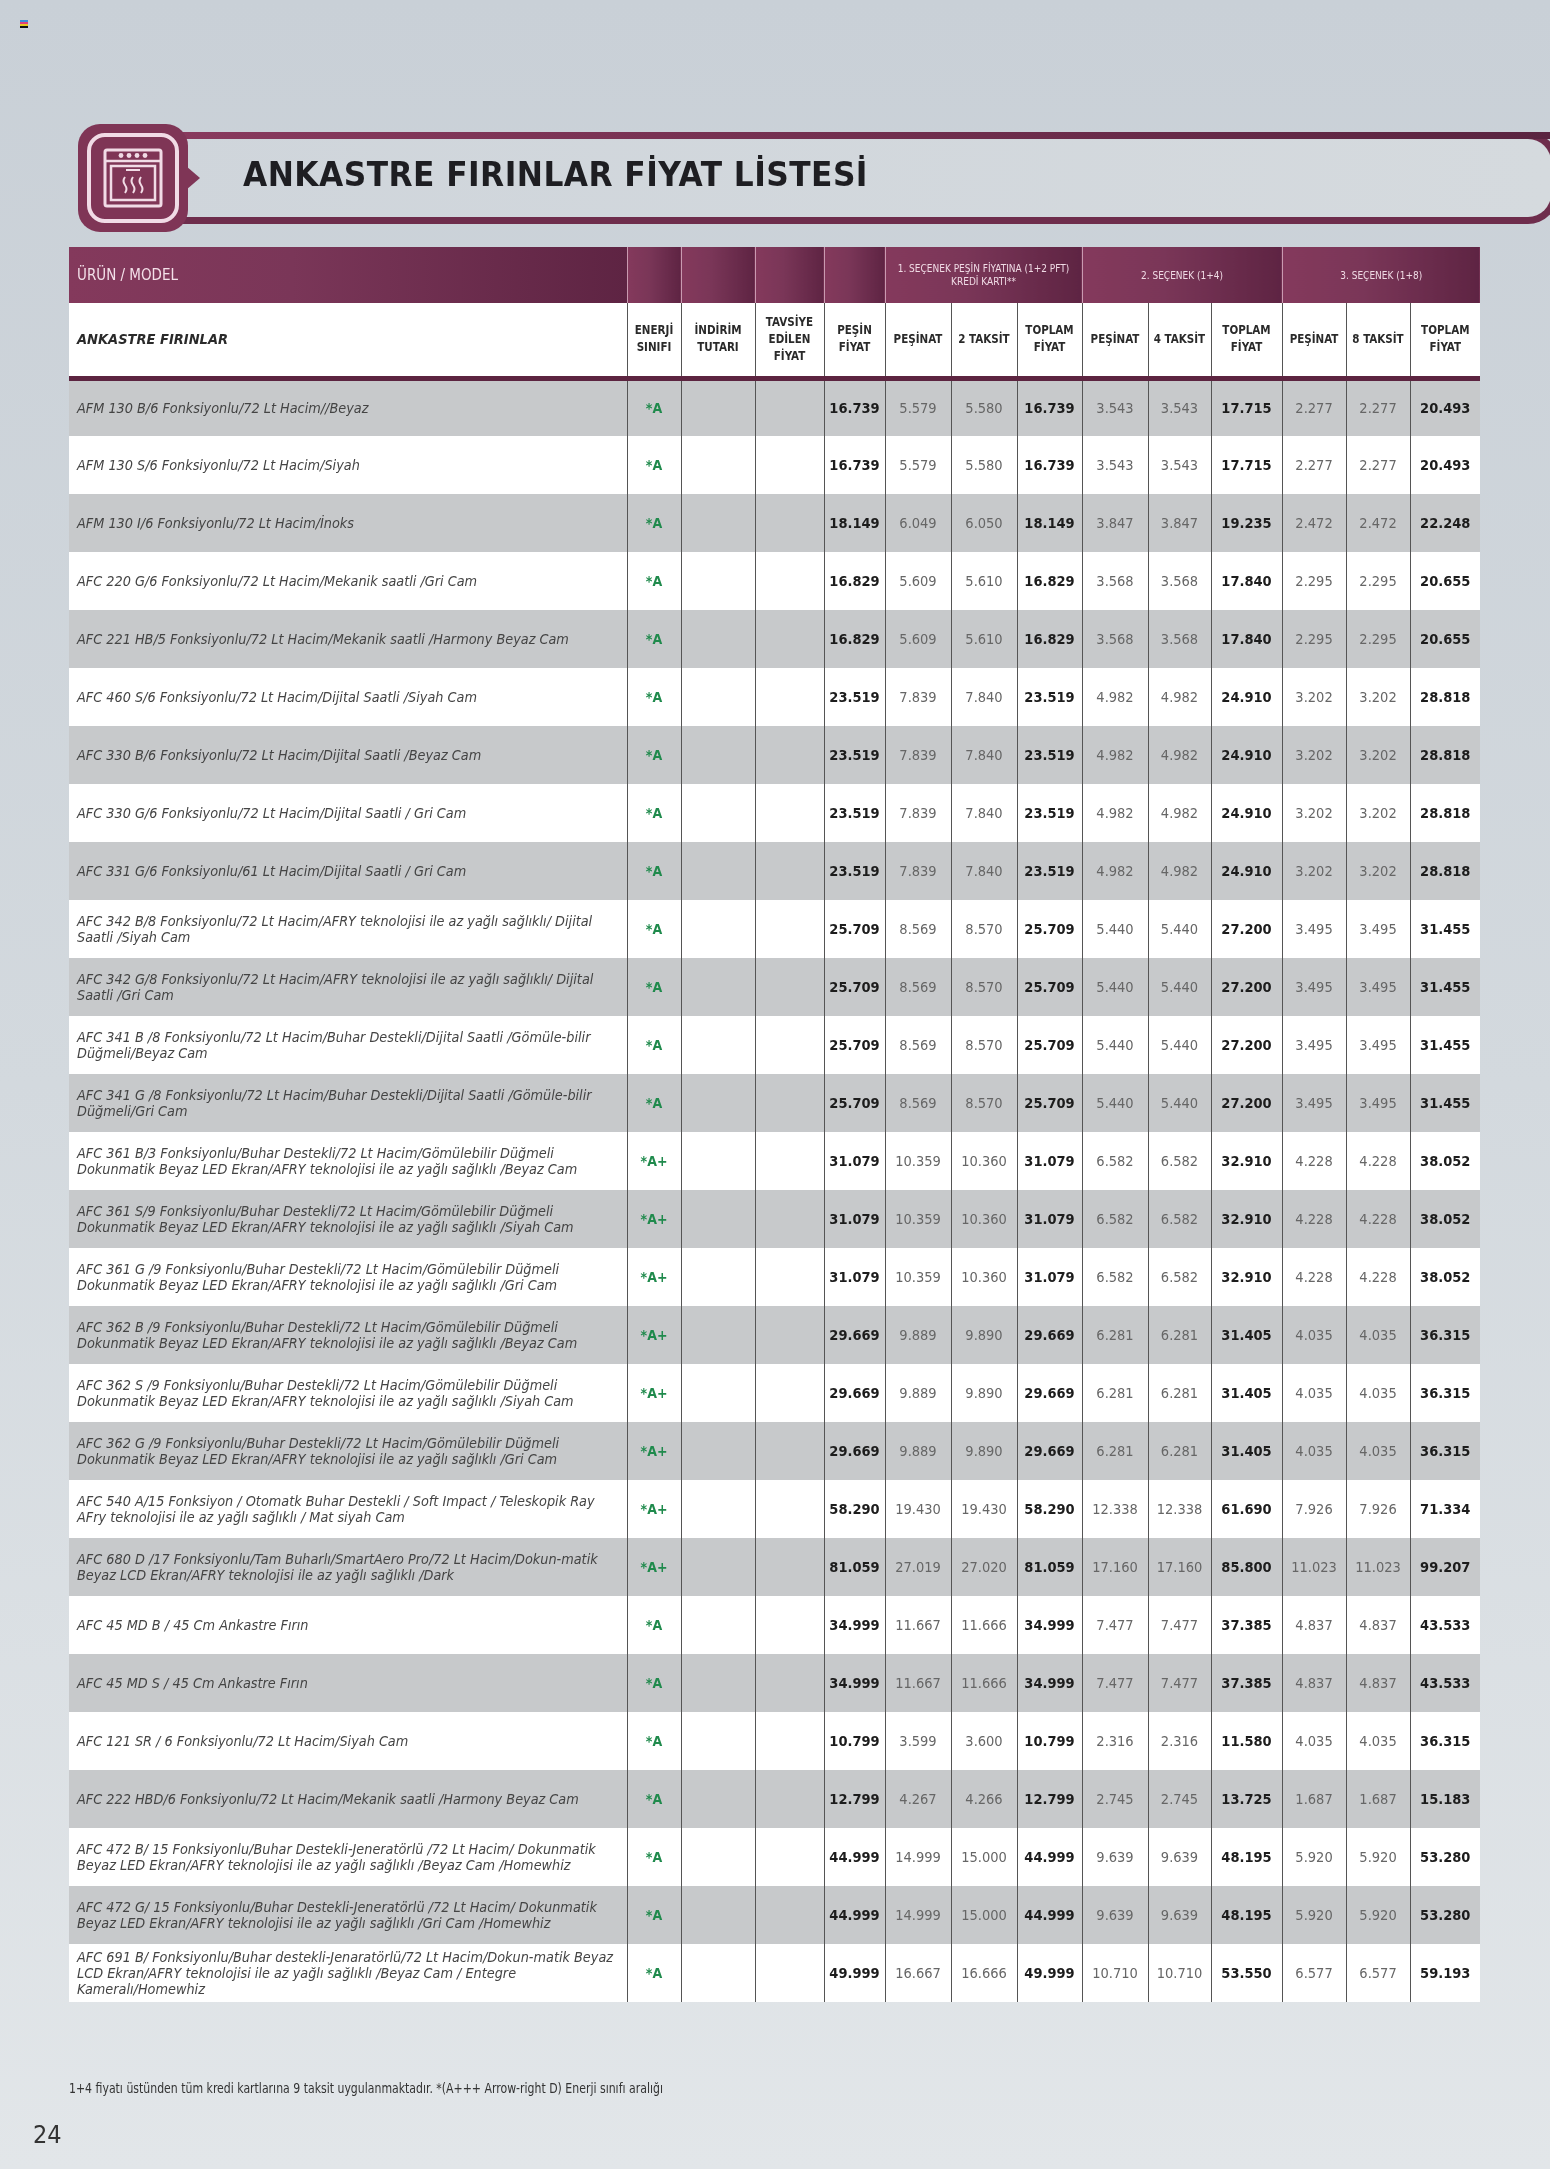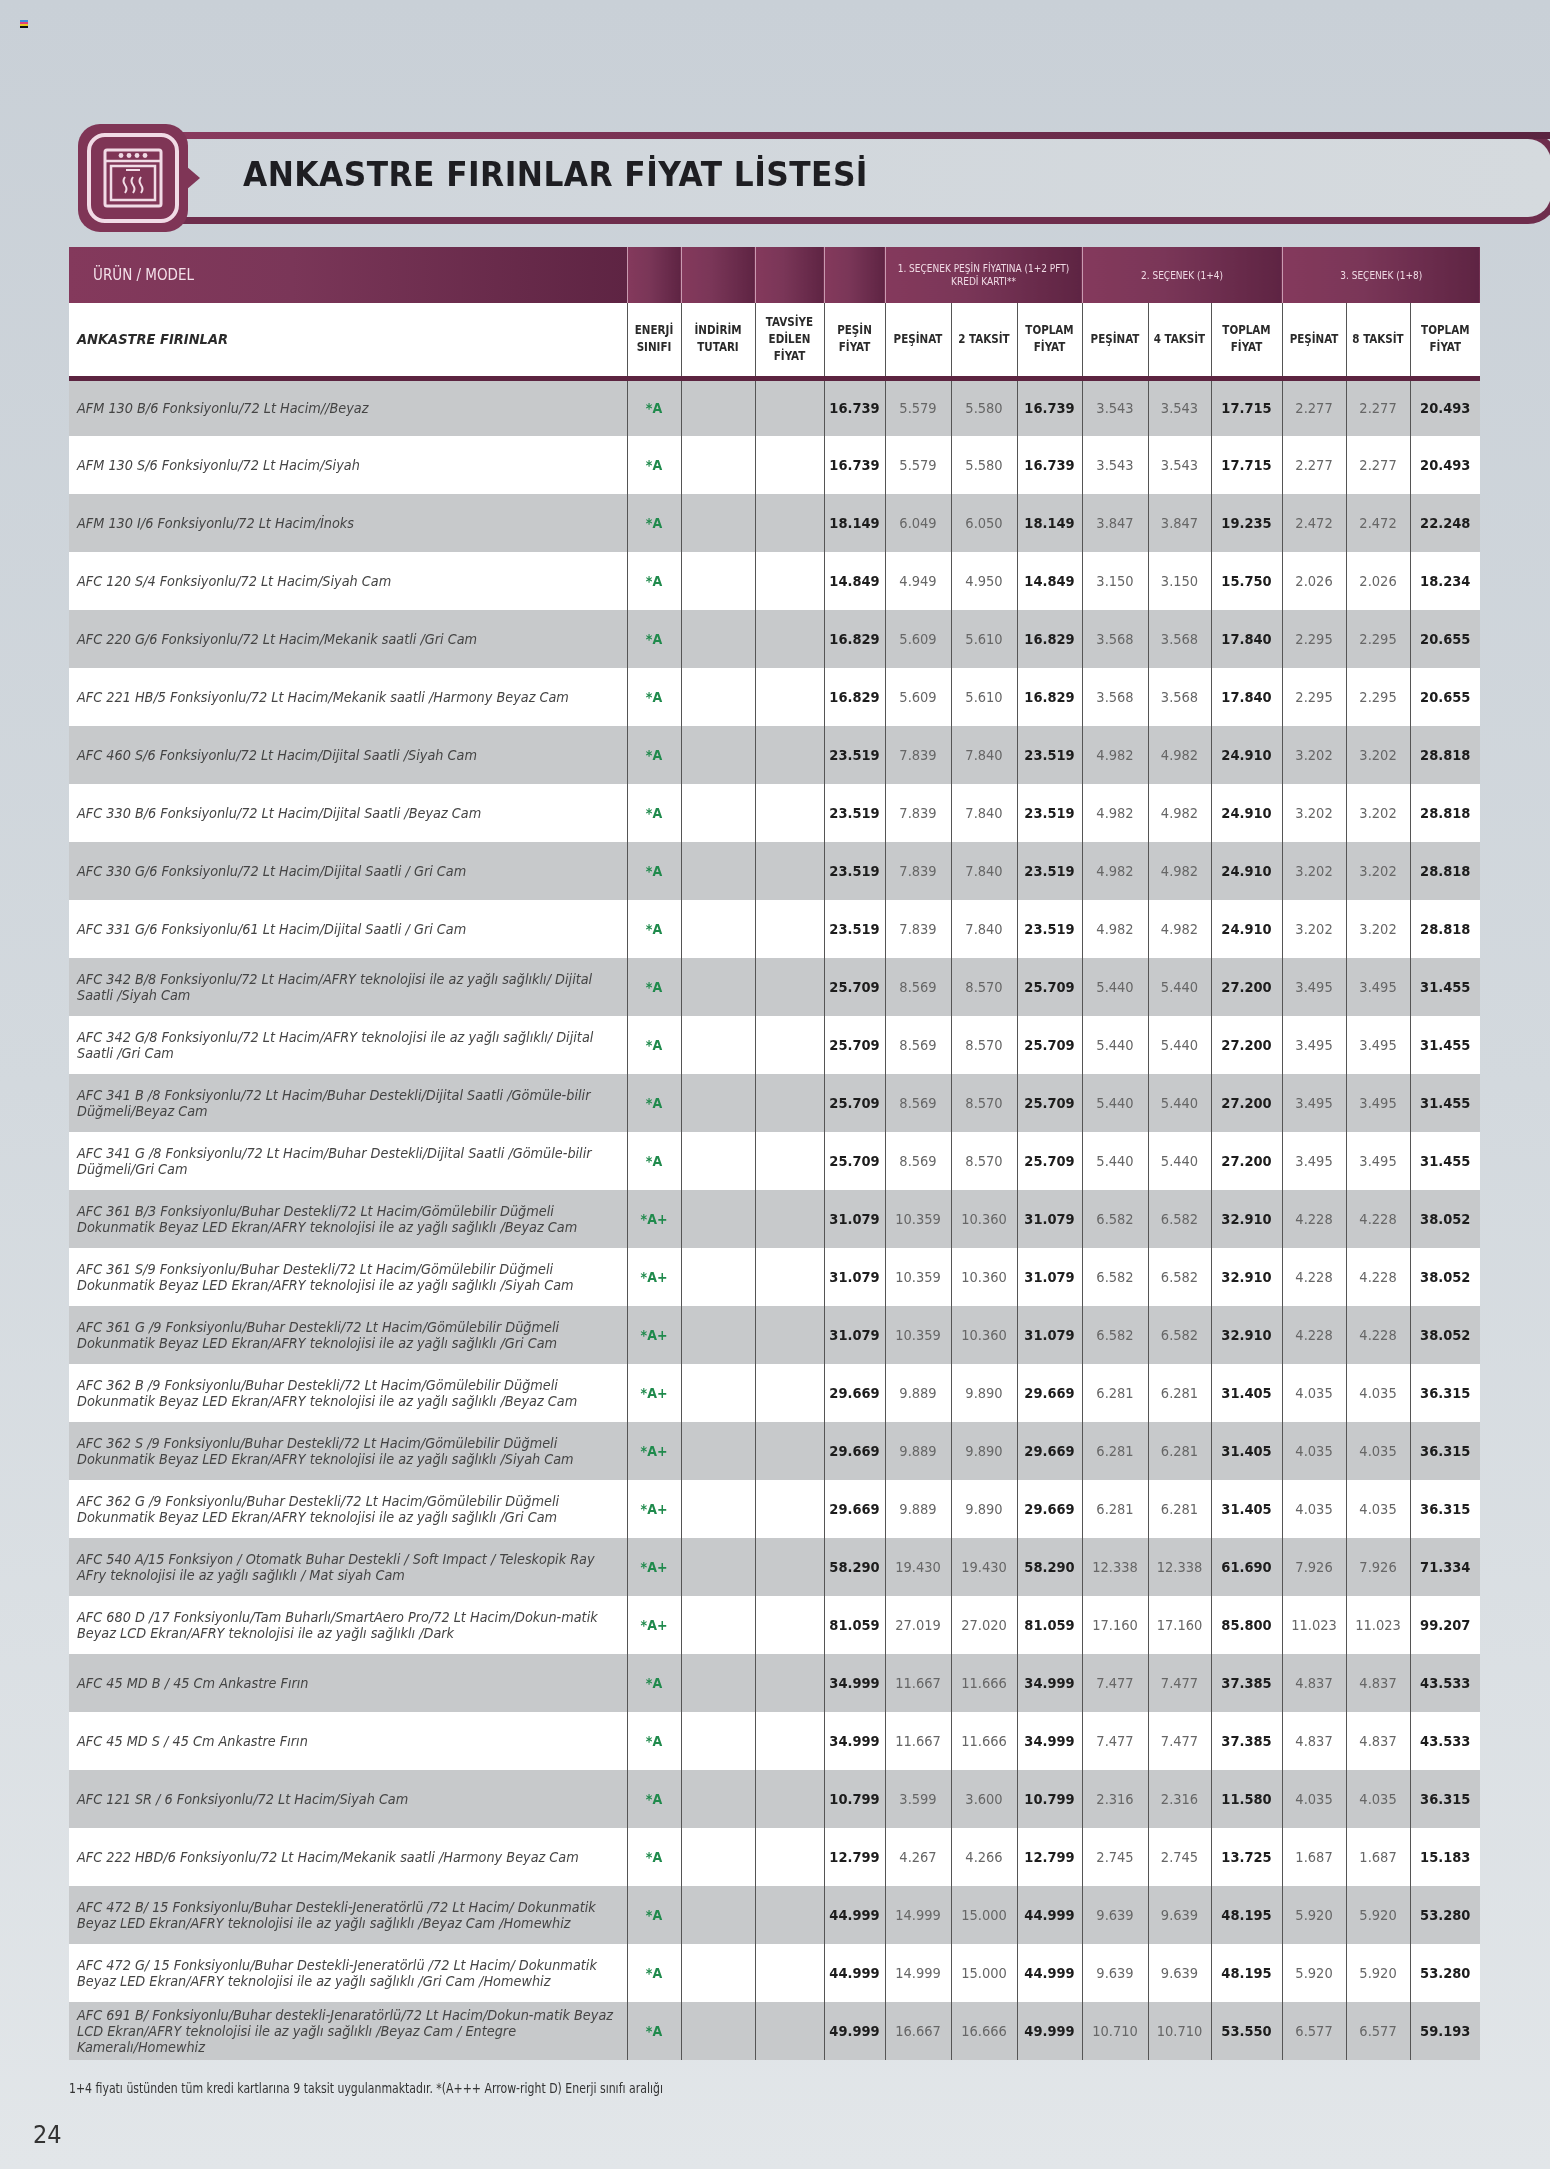--- a/index.html
+++ b/index.html
@@ -52,21 +52,21 @@
     border-collapse: collapse; table-layout: fixed;
   }
   .price-table th, .price-table td { border-left: 1px solid #555; }
   .price-table th:first-child, .price-table td:first-child { border-left: none; }
   .hdr-top th {
     height: 56px;
     background: linear-gradient(90deg, #84395c 0%, #7a3658 40%, #5e2443 100%);
     color: #f0dbe5; font-weight: normal; font-size: 10px; line-height: 13px;
     border-left: 1px solid #c99ab0;
   }
-  .hdr-top th.model-h { text-align: left; padding-left: 24px; font-size: 15px; color: #f3e0e9; }
+  .hdr-top th.model-h { text-align: left; padding-left: 8px; font-size: 15px; color: #f3e0e9; }
   .hdr-top th:first-child { border-left: none; }
   .hdr-sub th {
     height: 75px; background: #fff; color: #2a2a2a;
     font-size: 11.5px; font-weight: bold; line-height: 17px;
     border-bottom: 5px solid #5c2440;
   }
   .hdr-sub th.model-h { text-align: left; padding-left: 8px; font-size: 14.5px; font-weight: bold; font-style: italic; }
 
   .price-table tbody td {
     height: 58px; font-size: 14.5px; text-align: center; color: #666;
@@ -207,36 +207,20 @@
         <td>6.050</td>
         <td class="bold">18.149</td>
         <td>3.847</td>
         <td>3.847</td>
         <td class="bold">19.235</td>
         <td>2.472</td>
         <td>2.472</td>
         <td class="bold">22.248</td>
       </tr>
       <tr>
-        <td class="model">AFC 120 S/4 Fonksiyonlu/72 Lt Hacim/Siyah Cam</td>
-        <td class="energy">*A</td>
-        <td></td>
-        <td></td>
-        <td class="bold">14.849</td>
-        <td>4.949</td>
-        <td>4.950</td>
-        <td class="bold">14.849</td>
-        <td>3.150</td>
-        <td>3.150</td>
-        <td class="bold">15.750</td>
-        <td>2.026</td>
-        <td>2.026</td>
-        <td class="bold">18.234</td>
-      </tr>
-      <tr>
         <td class="model">AFC 220 G/6 Fonksiyonlu/72 Lt Hacim/Mekanik saatli /Gri Cam</td>
         <td class="energy">*A</td>
         <td></td>
         <td></td>
         <td class="bold">16.829</td>
         <td>5.609</td>
         <td>5.610</td>
         <td class="bold">16.829</td>
         <td>3.568</td>
         <td>3.568</td>

